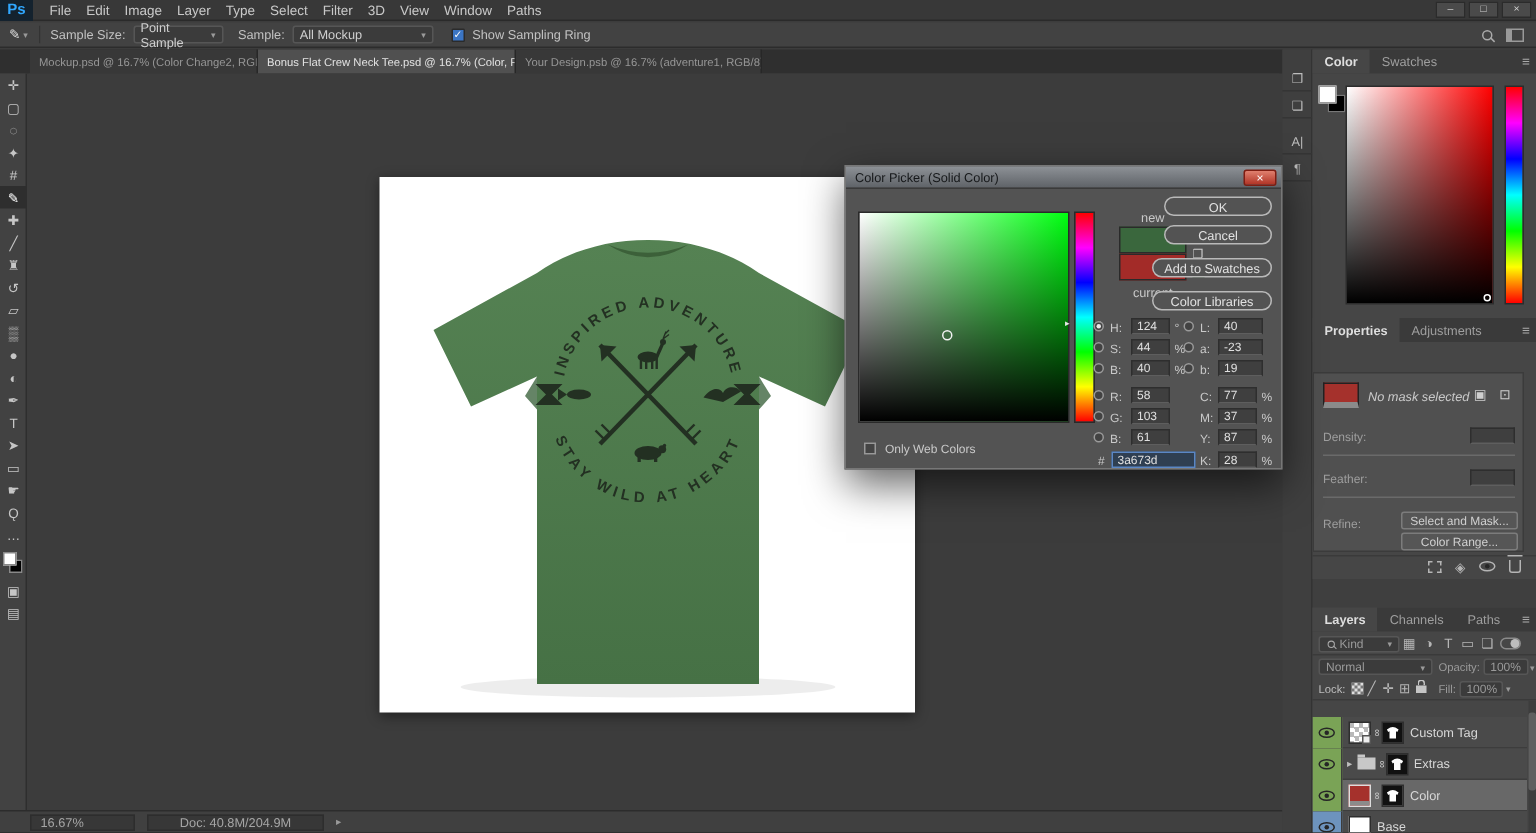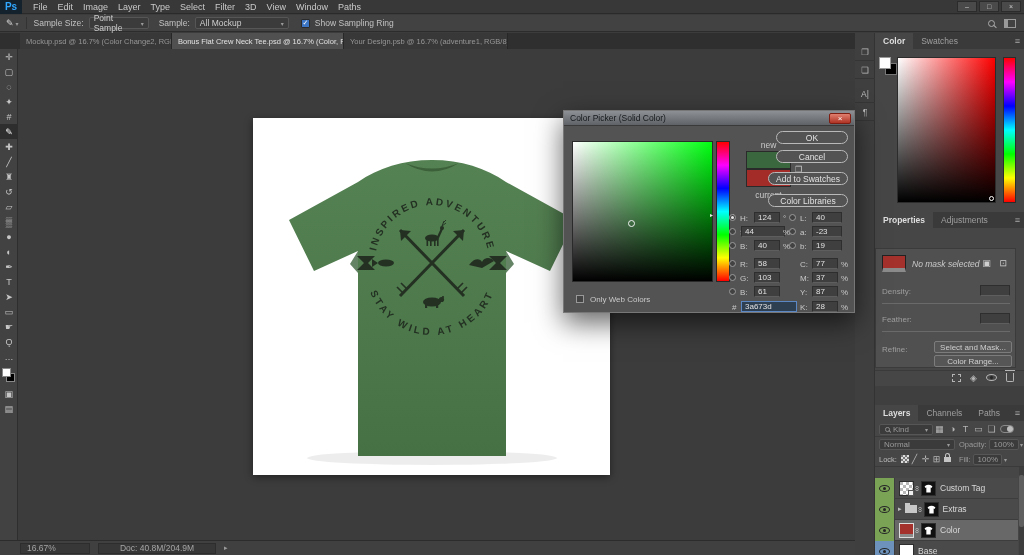--- a/index.html
+++ b/index.html
@@ -484,21 +484,21 @@
         <span>124</span>
       </div>
     <span class="flab" style="left:219px;top:103px">°</span>
     <span class="radio" style="left:225px;top:103px"></span>
     <span class="flab" style="left:236px;top:103px">L:</span>
     <div class="num" style="left:248px;top:101px;width:30px">
         <span>40</span>
       </div>
     <span class="radio" style="left:165px;top:117px"></span>
     <span class="flab" style="left:176px;top:117px">S:</span>
-    <div class="num" style="left:177px;top:115px;width:44px">
+    <div class="num" style="left:190px;top:115px;width:26px">
         <span>44</span>
       </div>
     <span class="flab" style="left:219px;top:117px">%</span>
     <span class="radio" style="left:225px;top:117px"></span>
     <span class="flab" style="left:236px;top:117px">a:</span>
     <div class="num" style="left:248px;top:115px;width:30px">
         <span>-23</span>
       </div>
     <span class="radio" style="left:165px;top:131px"></span>
     <span class="flab" style="left:176px;top:131px">B:</span>

